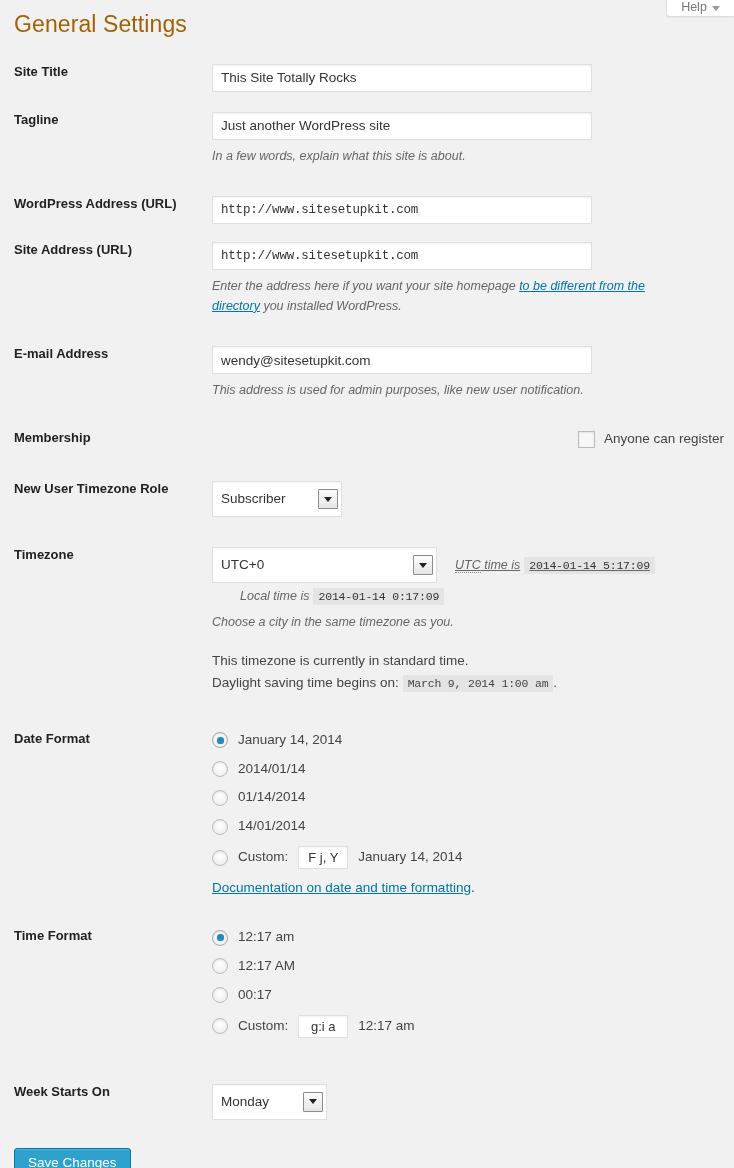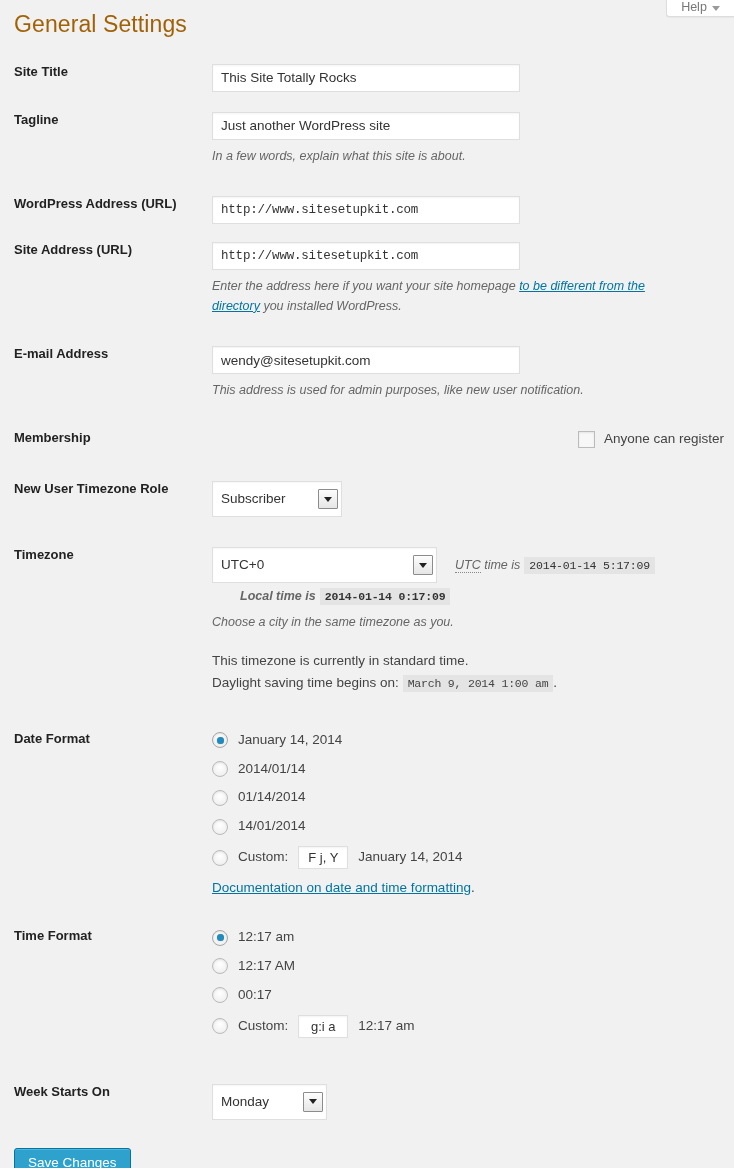--- a/index.html
+++ b/index.html
@@ -94,21 +94,21 @@
     padding: 2px 8px;
     border: 1px solid #dfdfdf;
     background: #fff;
     color: #333;
     font-family: "Liberation Sans", sans-serif;
     font-size: 13.5px;
     border-radius: 0;
     outline: none;
     box-shadow: inset 0 1px 2px rgba(0,0,0,.05);
   }
-  .txt.regular { width: 308px; }
+  .txt.regular { width: 380px; }
   .txt.mono {
     font-family: "Liberation Mono", monospace;
     font-size: 12.5px;
     letter-spacing: -0.2px;
   }
 
   .desc {
     display: block;
     font-style: italic;
     font-size: 12.5px;
@@ -225,20 +225,21 @@
   .doc-link .period { color: #444; text-decoration: none; }
 
   
   .tz-top { display: flex; align-items: center; }
   .tz-utc-info {
     margin-left: 18px;
     font-style: italic;
     font-size: 12.5px;
     color: #666;
     white-space: nowrap;
+    text-decoration: underline;
   }
   .abbr-dotted {
     border-bottom: 1px dotted #888;
     font-style: italic;
   }
   .code-chip {
     font-family: "Liberation Mono", monospace;
     font-style: normal;
     font-size: 11.5px;
     background: #e4e4e4;
@@ -247,21 +248,20 @@
     letter-spacing: -0.2px;
     margin-left: 4px;
   }
   .tz-local {
     margin-top: 5px;
     padding-left: 28px;
     font-style: italic;
     font-size: 12.5px;
     color: #666;
     white-space: nowrap;
-    font-weight: bold;
   }
   .tz-dst {
     margin-top: 18px;
     font-size: 13.5px;
     color: #444;
     line-height: 1.65;
   }
   .tz-dst .chip-inline {
     font-family: Liberation Mono, monospace;
     font-size: 11.5px;

